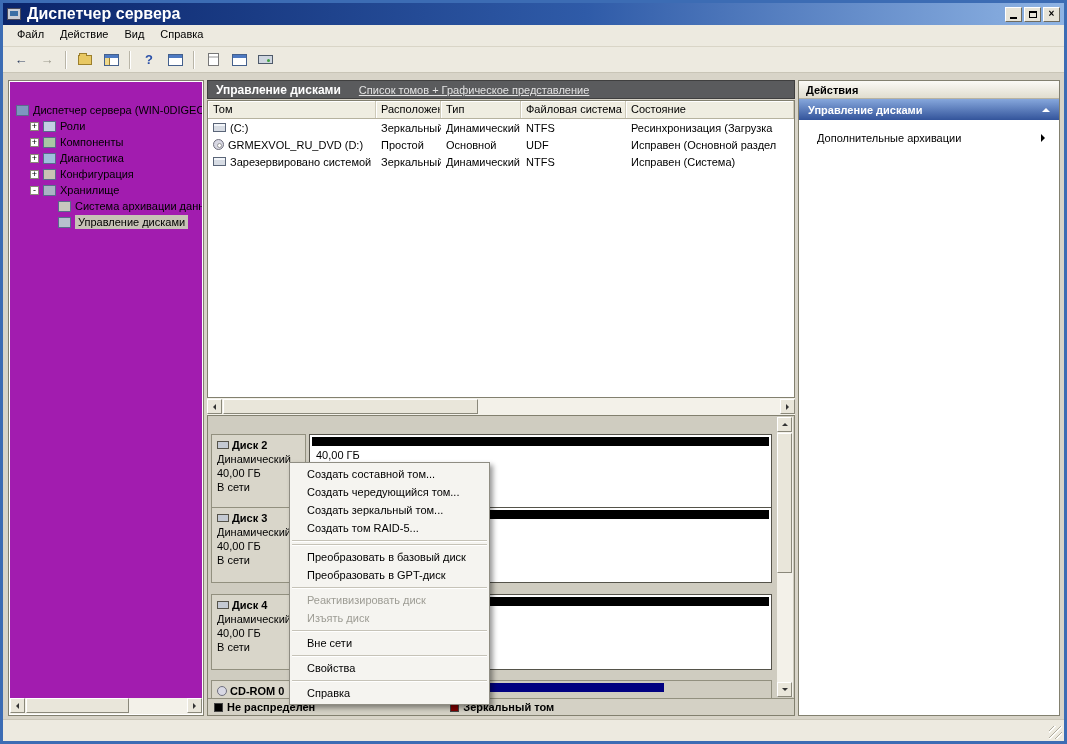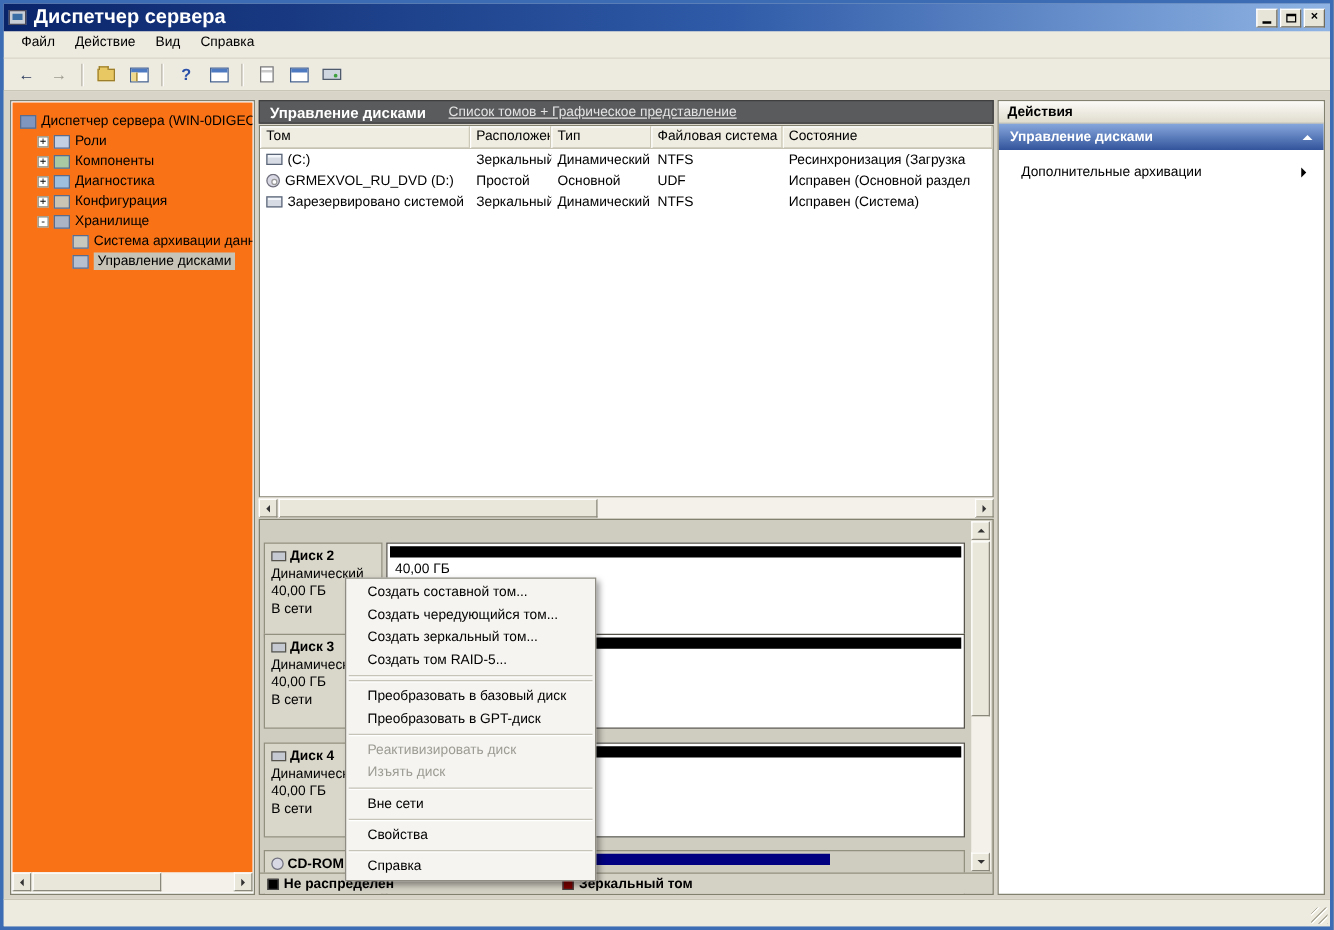--- a/index.html
+++ b/index.html
@@ -35,21 +35,21 @@
   .icon-help{color:#2B50A8;font-weight:bold;font-size:13px;line-height:1;}
   .icon-drive{width:15px;height:9px;background:#CFD6E0;border:1px solid #4F5A6A;position:relative;}
   .icon-drive::after{content:"";position:absolute;right:2px;top:3px;width:3px;height:3px;background:#3FA03F;border-radius:50%;}
 
   
   .main{flex:1;position:relative;background:#D8D4C8;}
   .sunken{background:#fff;border:1px solid #82806F;}
 
   
   .tree{position:absolute;left:5px;top:7px;width:196px;bottom:3px;overflow:hidden;}
-  .tree-inner{position:absolute;left:1px;right:1px;top:1px;bottom:17px;background:#f97316;padding-top:7px;overflow:hidden;}
+  .tree-inner{position:absolute;left:1px;right:1px;top:1px;bottom:17px;background:#a21caf;padding-top:20px;overflow:hidden;}
   .titem{height:16px;display:flex;align-items:center;gap:4px;white-space:nowrap;padding-left:6px;}
   .titem.ind1{padding-left:20px;}
   .titem.ind2{padding-left:48px;}
   .exp{width:9px;height:9px;border:1px solid #8A8878;background:#fff;font-size:9px;line-height:7px;text-align:center;flex:none;}
   .ticon{width:13px;height:11px;border:1px solid #5A6B8C;flex:none;}
   .ic-server{background:#7E96C0;} .ic-roles{background:#C3CFE3;} .ic-features{background:#A9C8A4;}
   .ic-diag{background:#9FBFDE;} .ic-config{background:#C9C4B4;} .ic-storage{background:#AAB4C4;}
   .ic-backup{background:#C8C8BE;} .ic-diskmgmt{background:#B7C0CE;}
   .sel-label{background:#C7C3B6;padding:1px 3px;}
 
@@ -99,21 +99,21 @@
 
   
   .actions{position:absolute;left:795px;top:7px;width:262px;bottom:3px;background:#fff;border:1px solid #82806F;overflow:hidden;}
   .act-header{height:18px;background:linear-gradient(#FBFAF6,#E0DDCE);border-bottom:1px solid #B6B2A2;display:flex;align-items:center;padding:0 7px;font-weight:bold;}
   .act-section{height:21px;background:linear-gradient(#86A7DC,#33549B);color:#fff;font-weight:bold;display:flex;align-items:center;padding:0 9px;}
   .act-chev{margin-left:auto;width:0;height:0;border:4px solid transparent;border-bottom-color:#fff;margin-bottom:4px;}
   .act-item{height:20px;display:flex;align-items:center;padding:0 12px 0 18px;margin-top:8px;}
   .act-arrow{margin-left:auto;width:0;height:0;border:4px solid transparent;border-left-color:#000;margin-right:-2px;}
 
   
-  .cmenu{position:absolute;left:276px;top:462px;width:201px;background:#F5F4F0;border:1px solid #8F8D83;box-shadow:3px 3px 5px rgba(0,0,0,0.4);padding:2px 0;z-index:50;}
+  .cmenu{position:absolute;left:289px;top:462px;width:201px;background:#F5F4F0;border:1px solid #8F8D83;box-shadow:3px 3px 5px rgba(0,0,0,0.4);padding:2px 0;z-index:50;}
   .mi{height:18px;line-height:18px;padding-left:17px;white-space:nowrap;overflow:hidden;}
   .mi.dis{color:#9D9C94;}
   .msep{height:1px;background:#C6C3B8;margin:3px 2px;box-shadow:0 1px 0 #fff;}
 
   
   .statusbar{height:22px;background:#EDEAE0;border-top:1px solid #C9C5B7;position:relative;flex:none;}
   .grip{position:absolute;right:2px;bottom:2px;width:13px;height:13px;background:repeating-linear-gradient(135deg,transparent 0 3px,#B0AC9E 3px 4px,#FDFDFB 4px 5px);}
 </style>
 </head>
 <body>

